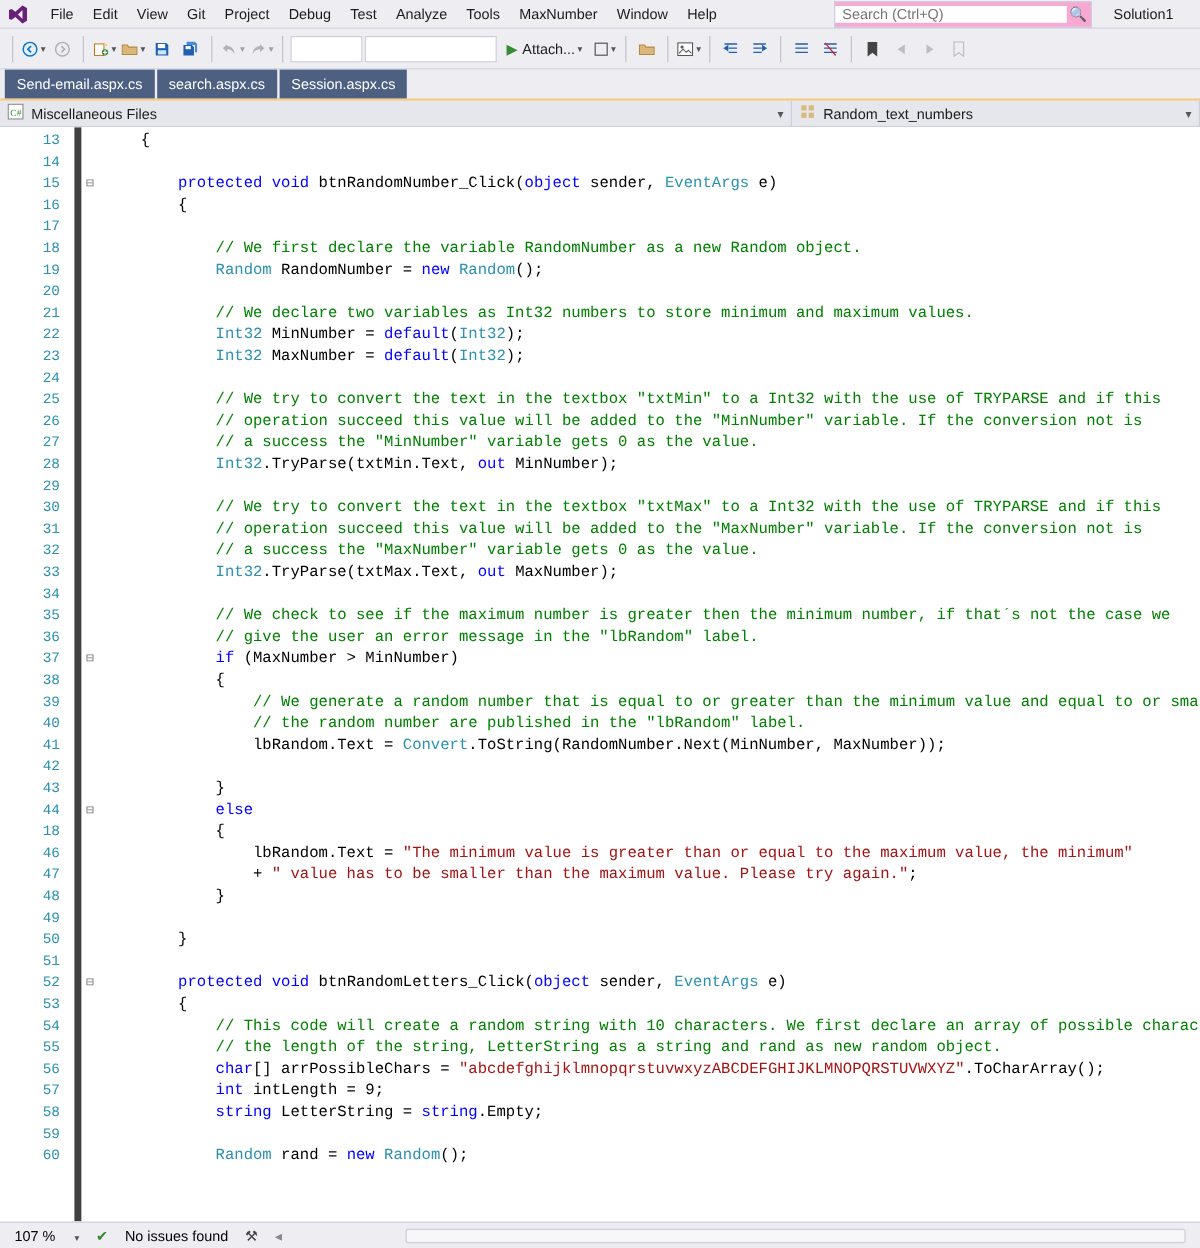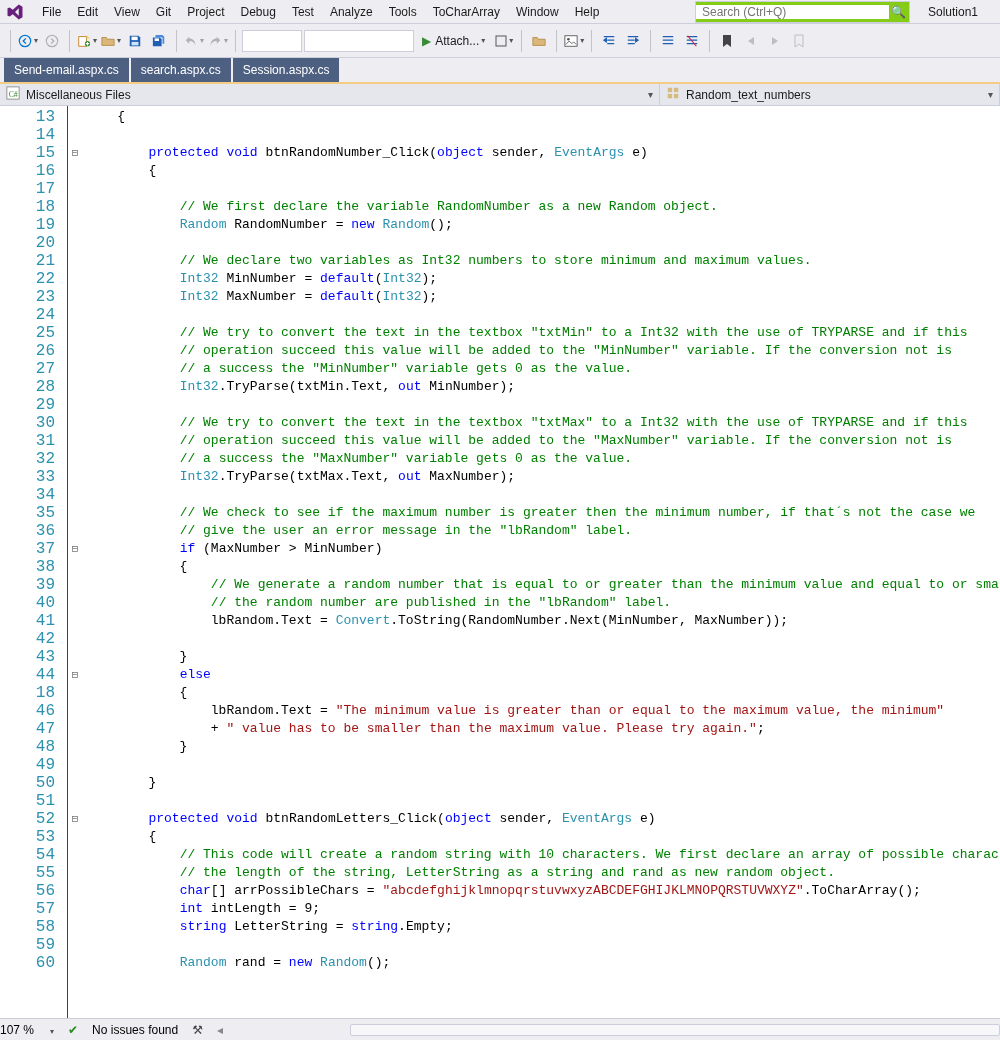--- a/index.html
+++ b/index.html
@@ -46,21 +46,21 @@
   }
   .menu-item {
     padding: 4px 8px;
     color: #1b1b1c;
     cursor: default;
   }
   .menu-spacer { flex: 1; }
   .searchbox {
     display:flex; align-items:center;
     width: 215px; height: 22px;
-    background: #84cc16;
+    background: #f9a8d4;
     border: 1px solid var(--vs-border);
     margin-right: 8px;
   }
   .searchbox input {
     flex:1; border:none; outline:none; font:inherit; padding:0 6px; color:#555;
   }
   .searchbox .sicon { width:20px; text-align:center; color:#555; }
   .solution-label { color:#1b1b1c; margin-right:10px; padding:4px 8px; }
   
   .toolbar {
@@ -131,23 +131,23 @@
   .navbar .icon { margin-right:6px; }
   .navbar .arrow { margin-left:auto; color:#555; font-size:10px; }
   
   .editor-wrap { flex:1; display:flex; overflow:hidden; background:var(--vs-code-bg); }
   .gutter {
     width: 68px;
     text-align: right;
     padding: 2px 12px 2px 0;
     color: var(--vs-gutter-text);
     font-family: Consolas, "Courier New", monospace;
-    font-size: 16px;
+    font-size: 12px;
     line-height: 18px;
-    border-right: 1px solid #404040;
+    border-right: 6px solid #404040;
     user-select:none;
     background:#fff;
   }
   .fold-col {
     width: 14px;
     padding-top:2px;
     font-family: Consolas, monospace;
     font-size:11px; line-height:18px;
     color:#777;
     text-align:center;
@@ -168,21 +168,21 @@
   .ty { color: var(--vs-type); }
   .cm { color: var(--vs-comment); }
   .st { color: var(--vs-string); }
   
   .editor-status {
     display:flex; align-items:center;
     height:22px;
     background: var(--vs-menu-bg);
     border-top:1px solid var(--vs-border);
     font-size:12px;
-    padding: 0 0;
+    padding: 0 12px;
     gap:14px;
   }
   .ok-icon { color:#2d8723; }
   .scroll-hint { margin-left:auto; width:650px; height:12px; border:1px solid var(--vs-border); background:#f7f7fa; border-radius:2px; }
   
   .statusbar {
     height:24px;
     background: var(--vs-status-bg);
     color: var(--vs-status-text);
     display:flex; align-items:center;
@@ -205,21 +205,21 @@
     <div id="menu-items" style="display: flex;">
         <div class="menu-item">File</div>
         <div class="menu-item">Edit</div>
         <div class="menu-item">View</div>
         <div class="menu-item">Git</div>
         <div class="menu-item">Project</div>
         <div class="menu-item">Debug</div>
         <div class="menu-item">Test</div>
         <div class="menu-item">Analyze</div>
         <div class="menu-item">Tools</div>
-        <div class="menu-item">ToCharArray</div>
+        <div class="menu-item">MaxNumber</div>
         <div class="menu-item">Window</div>
         <div class="menu-item">Help</div>
       </div>
     <div class="menu-spacer"></div>
     <div class="searchbox">
       <input placeholder="Search (Ctrl+Q)" style="">
       <span class="sicon">🔍</span>
     </div>
     <div class="solution-label">Solution1</div>
   </div>

